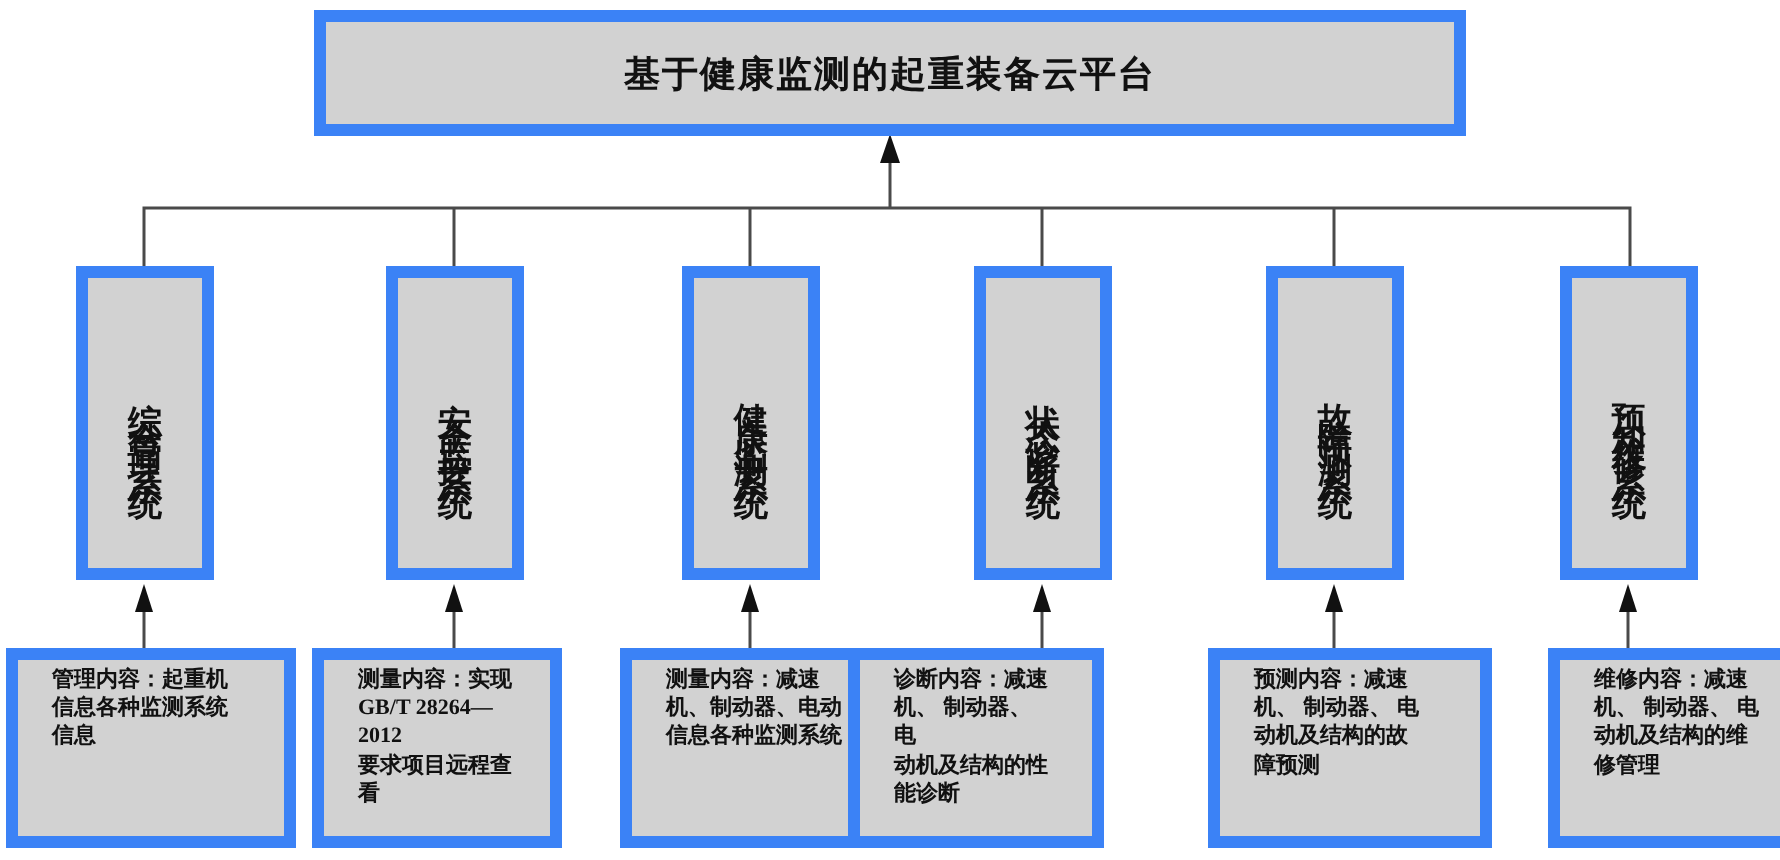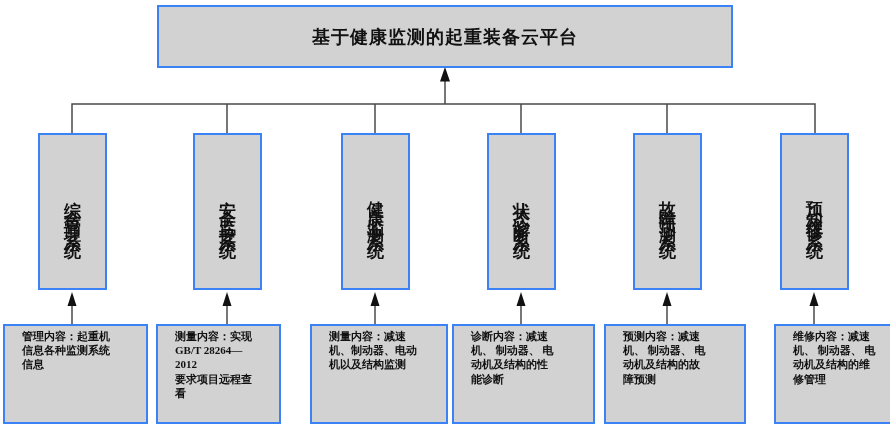--- a/index.html
+++ b/index.html
@@ -28,21 +28,21 @@
     fill: none;
   }
   .ah {
     fill: #111111;
     stroke: none;
   }
   .box {
     position: absolute;
     box-sizing: border-box;
     background: #d2d2d2;
-    border: 2px solid #3b82f6;
+    border: 6px solid #3b82f6;
     color: #111111;
   }
   .top-box {
     left: 157px;
     top: 5px;
     width: 576px;
     height: 63px;
     display: flex;
     align-items: center;
     justify-content: center;
@@ -147,22 +147,22 @@
   </div>
 
   <div class="box detail-box" style="left:3px;   width:145px">管理内容：起重机
 信息各种监测系统
 信息</div>
   <div class="box detail-box" style="left:156px; width:125px">测量内容：实现
 GB/T 28264—2012
 要求项目远程查看</div>
   <div class="box detail-box" style="left:310px; width:138px">测量内容：减速
 机、制动器、电动
-机以及结构监测</div>
-  <div class="box detail-box" style="left:452px; width:143px">诊断内容：减速
+信息各种监测系统</div>
+  <div class="box detail-box" style="left:424px; width:128px">诊断内容：减速
 机、 制动器、 电
 动机及结构的性
 能诊断</div>
   <div class="box detail-box" style="left:604px; width:142px">预测内容：减速
 机、 制动器、 电
 动机及结构的故
 障预测</div>
   <div class="box detail-box" style="left:774px; width:140px">维修内容：减速
 机、 制动器、 电
 动机及结构的维

